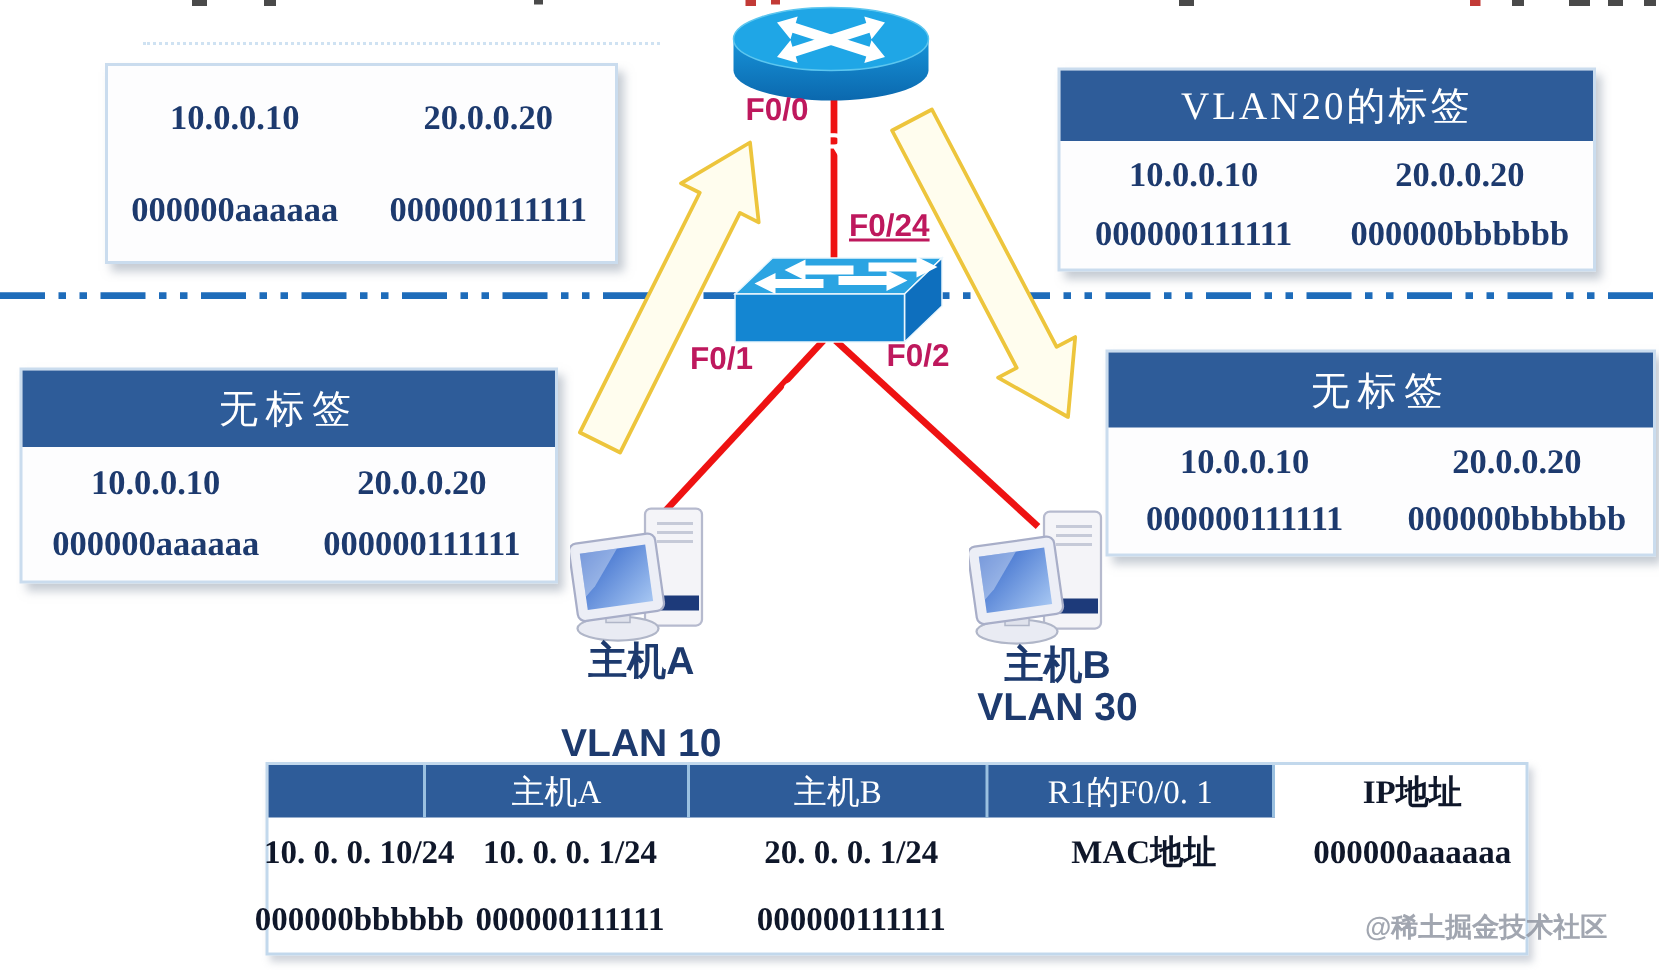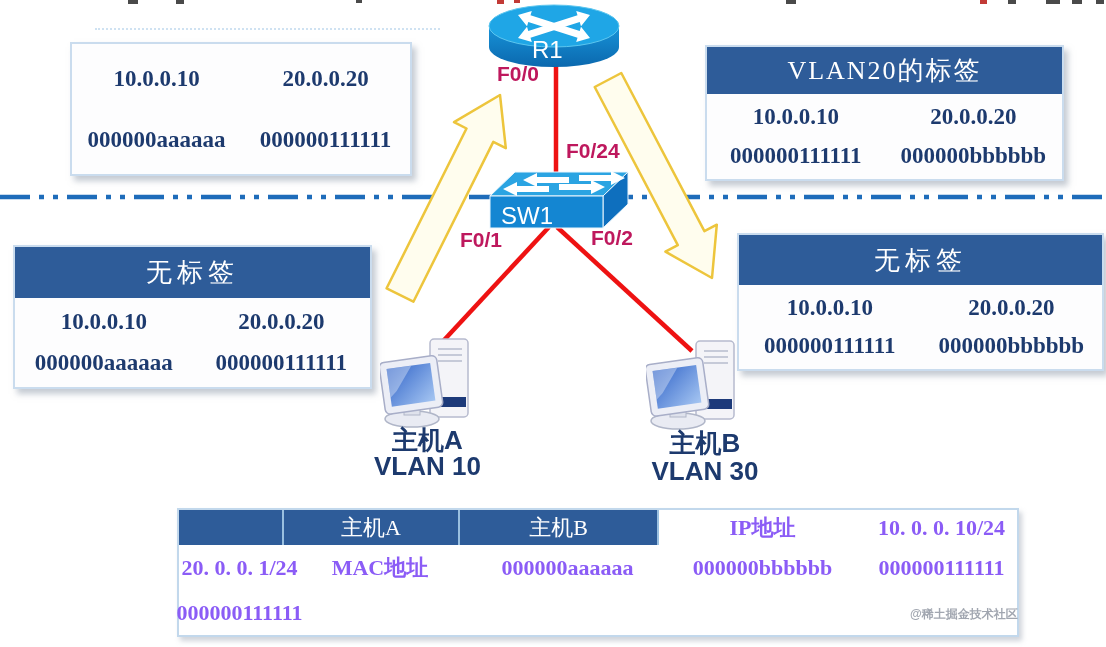--- a/index.html
+++ b/index.html
@@ -6,21 +6,21 @@
   #stage{position:relative;width:1106px;height:647px;background:#ffffff;overflow:hidden;
          font-family:"Liberation Serif", serif;}
   svg{display:block;}
 
   
   #wires{position:absolute;left:0;top:0;z-index:1;}
 
   
   .device{position:absolute;z-index:3;}
   .devlabel{position:absolute;color:#fff;font-family:"Liberation Sans",sans-serif;
-            font-weight:normal;text-align:left;}
+            font-weight:bold;text-align:center;margin-top:48px;}
 
   
   .portlabel{position:absolute;z-index:3;color:#be185d;font-family:"Liberation Sans",sans-serif;
              font-weight:bold;font-size:21px;white-space:nowrap;}
 
   
   .hostlabel{position:absolute;z-index:3;color:#1d3a6e;font-family:"Liberation Sans",sans-serif;
              font-weight:bold;font-size:26px;text-align:center;white-space:nowrap;}
 
   
@@ -33,26 +33,26 @@
   .tagbox-cell{flex:1 1 50%;text-align:center;color:#1d3a6e;font-weight:bold;font-size:23px;white-space:nowrap;}
 
   
   .ntable{position:absolute;left:177px;top:508px;z-index:4;display:grid;
           grid-template-columns:105px 176px 199px 191px 167px;
           grid-template-rows:35px 46px 44px;
           background:#fff;border:2px solid #c2d8ec;box-shadow:3px 4px 5px rgba(150,160,175,.45);}
   .ntable .th{background:#2e5c99;color:#fff;font-size:22px;display:flex;align-items:center;
           justify-content:center;white-space:nowrap;}
   .ntable .th.sep{border-right:2px solid #9ac0e0;}
-  .ntable .td{color:#8b5cf6;font-weight:bold;font-size:22px;display:flex;align-items:center;
+  .ntable .td{color:#0f172a;font-weight:bold;font-size:22px;display:flex;align-items:center;
           justify-content:center;white-space:nowrap;margin-left:16px;}
 
   
   #watermark{position:absolute;left:910px;top:606px;z-index:6;color:rgba(138,144,156,.8);
-          font-family:"Liberation Sans",sans-serif;font-size:12px;font-weight:bold;white-space:nowrap;}
+          font-family:"Liberation Sans",sans-serif;font-size:18px;font-weight:bold;white-space:nowrap;}
 
   
   .artifact{position:absolute;top:0;height:4px;background:#4a4a4a;z-index:2;}
   .artifact.red{background:#c23a36;}
   #dotted-underline{position:absolute;left:95px;top:28px;width:345px;height:0;
           border-top:2px dotted #cfe2f2;z-index:0;}
 </style>
 </head>
 <body>
 
@@ -115,21 +115,21 @@
         <polygon points="40,14 54,7 54,11 86,11 86,17 54,17 54,21"></polygon>
         <polygon points="142,12 128,5 128,9 96,9 96,15 128,15 128,19"></polygon>
         <polygon points="20,23 34,16 34,20 66,20 66,26 34,26 34,30"></polygon>
         <polygon points="122,21 108,14 108,18 76,18 76,24 108,24 108,28"></polygon>
       </g>
     </svg>
     <div class="devlabel" style="left:18px;top:36px;width:92px;font-size:24px;">SW1</div>
   </div>
 
   <div class="portlabel" style="left:497px;top:62px;">F0/0</div>
-  <div class="portlabel" style="left:566px;top:139px;">F0/24</div>
+  <div class="portlabel" style="left:566px;top:139px;text-decoration:underline;">F0/24</div>
   <div class="portlabel" style="left:460px;top:228px;">F0/1</div>
   <div class="portlabel" style="left:591px;top:226px;">F0/2</div>
 
   <div class="device" style="left:380px;top:333px;width:100px;height:100px;">
     <svg width="100" height="100">
       <defs>
         <linearGradient id="scr" x1="0" y1="0" x2="1" y2="1">
           <stop offset="0" stop-color="#3265c9"></stop>
             <stop offset="1" stop-color="#a6c6f2"></stop>
         </linearGradient>
@@ -142,21 +142,21 @@
       <ellipse cx="32" cy="86" rx="27" ry="8" fill="#e9ebf3" stroke="#b0b6c8" stroke-width="1.5"></ellipse>
       <rect x="24" y="70" width="16" height="12" fill="#dfe2ec" stroke="#b0b6c8" stroke-width="1"></rect>
       <g transform="rotate(-8 30 52)">
         <rect x="2" y="26" width="58" height="52" rx="5" fill="#eceef6" stroke="#a8aec8" stroke-width="1.5"></rect>
         <rect x="9" y="33" width="44" height="38" fill="url(#scr)"></rect>
         <polygon points="9,33 34,33 16,56 9,62" fill="rgba(255,255,255,.35)"></polygon>
       </g>
     </svg>
   </div>
   <div class="hostlabel" style="left:360px;top:423px;width:135px;">主机A</div>
-  <div class="hostlabel" style="left:360px;top:451px;width:135px;">VLAN 10</div>
+  <div class="hostlabel" style="left:360px;top:480px;width:135px;">VLAN 10</div>
 
   <div class="device" style="left:646px;top:335px;width:100px;height:100px;">
     <svg width="100" height="100">
       <rect x="50" y="6" width="38" height="78" rx="4" fill="#f4f4f8" stroke="#b6bace" stroke-width="1.5"></rect>
       <line x1="58" y1="16" x2="82" y2="16" stroke="#c6cad8" stroke-width="2"></line>
       <line x1="58" y1="22" x2="82" y2="22" stroke="#c6cad8" stroke-width="2"></line>
       <line x1="58" y1="28" x2="82" y2="28" stroke="#c6cad8" stroke-width="2"></line>
       <rect x="52" y="64" width="34" height="10" fill="#1d3a7a"></rect>
       <ellipse cx="32" cy="86" rx="27" ry="8" fill="#e9ebf3" stroke="#b0b6c8" stroke-width="1.5"></ellipse>
       <rect x="24" y="70" width="16" height="12" fill="#dfe2ec" stroke="#b0b6c8" stroke-width="1"></rect>
@@ -222,23 +222,25 @@
         <div class="tagbox-cell">000000111111</div>
         <div class="tagbox-cell">000000bbbbbb</div>
       </div>
     </div>
   </div>
 
   <div class="ntable">
     <div class="th sep"></div>
     <div class="th sep">主机A</div>
     <div class="th sep">主机B</div>
+    <div class="th sep">R1的F0/0. 1</div>
 
     <div class="td">IP地址</div>
     <div class="td">10. 0. 0. 10/24</div>
+    <div class="td">10. 0. 0. 1/24</div>
     <div class="td">20. 0. 0. 1/24</div>
 
     <div class="td">MAC地址</div>
     <div class="td">000000aaaaaa</div>
     <div class="td">000000bbbbbb</div>
     <div class="td">000000111111</div>
     <div class="td">000000111111</div>
   </div>
 
   <div id="watermark">@稀土掘金技术社区</div>

